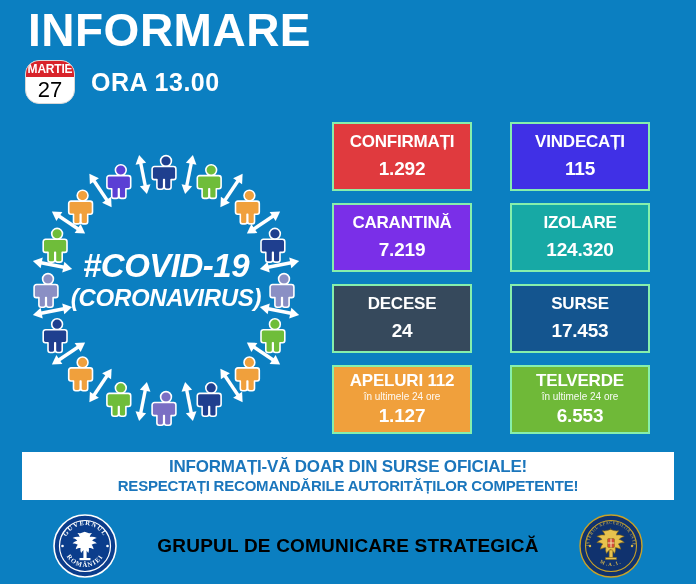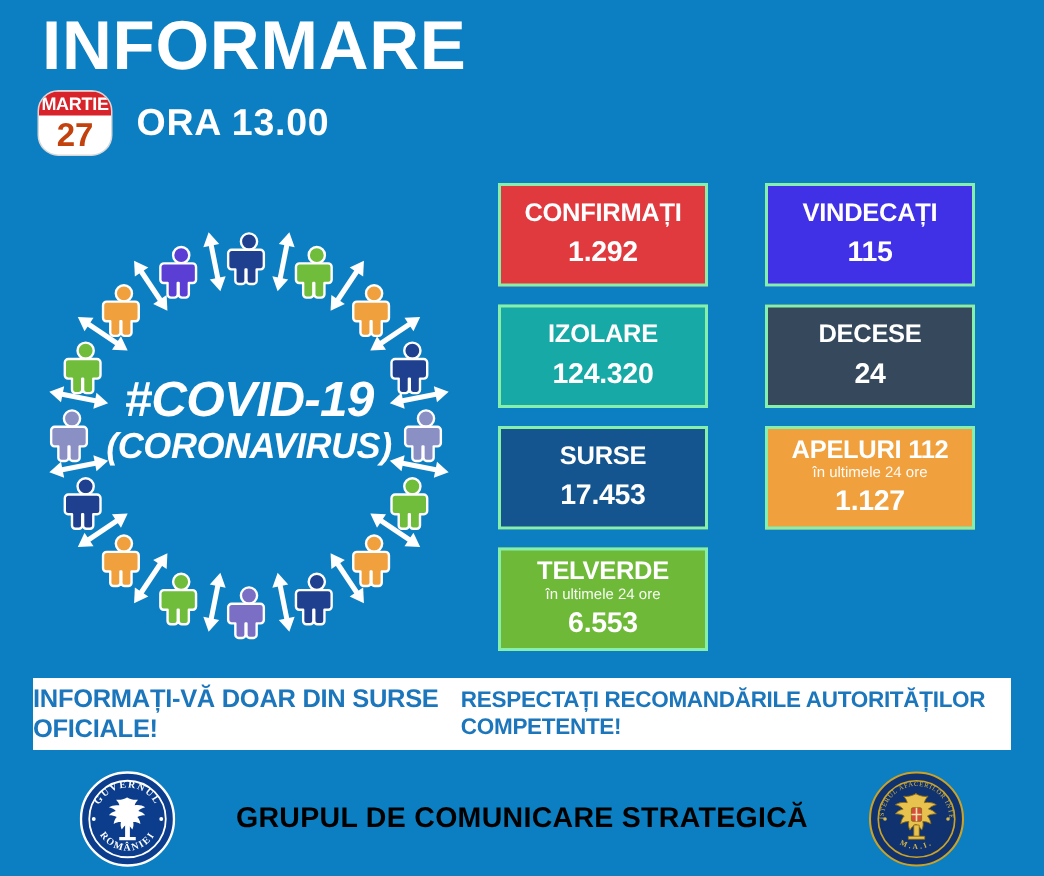--- a/index.html
+++ b/index.html
@@ -52,23 +52,23 @@
     color: #ffffff;
     font-size: 12px;
     font-weight: bold;
     text-align: center;
     line-height: 16px;
     height: 16px;
     letter-spacing: -0.2px;
   }
   .cal-day {
     flex: 1;
-    color: #c2410c;
+    color: #000000;
     font-size: 22px;
-    font-weight: bold;
+    font-weight: normal;
     text-align: center;
     line-height: 26px;
   }
   .ora {
     margin-left: 16px;
     font-size: 25px;
     font-weight: bold;
     color: #ffffff;
     letter-spacing: 0.5px;
   }
@@ -153,21 +153,21 @@
   
   .banner {
     position: absolute;
     left: 22px;
     top: 452px;
     width: 652px;
     height: 48px;
     background: #ffffff;
     box-sizing: border-box;
     display: flex;
-    flex-direction: row;
+    flex-direction: column;
     align-items: center;
     justify-content: center;
     color: #1b76bc;
   }
   .banner .b1 {
     font-size: 17px;
     font-weight: bold;
     letter-spacing: -0.2px;
     line-height: 20px;
   }
@@ -304,20 +304,24 @@
     <div class="box" style="background: rgb(224, 58, 62);">
       <div class="lbl">CONFIRMAȚI</div>
       <div class="val">1.292</div>
     </div>
 
     <div class="box" style="background: rgb(64, 48, 230);">
       <div class="lbl">VINDECAȚI</div>
       <div class="val">115</div>
     </div>
 
+    <div class="box" style="background: rgb(122, 47, 232);">
+      <div class="lbl">CARANTINĂ</div>
+      <div class="val">7.219</div>
+    </div>
 
     <div class="box" style="background: rgb(23, 169, 165);">
       <div class="lbl">IZOLARE</div>
       <div class="val">124.320</div>
     </div>
 
     <div class="box" style="background: rgb(54, 73, 92);">
       <div class="lbl">DECESE</div>
       <div class="val">24</div>
     </div>

